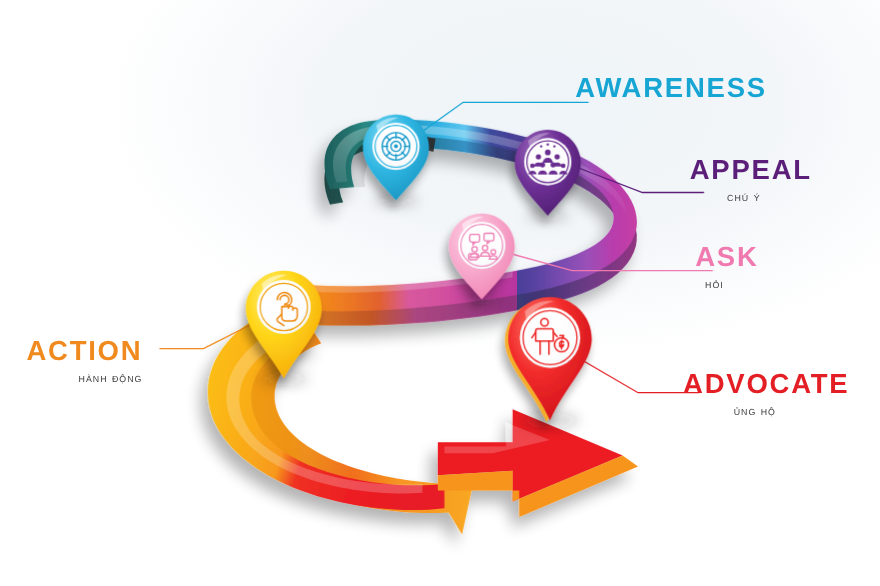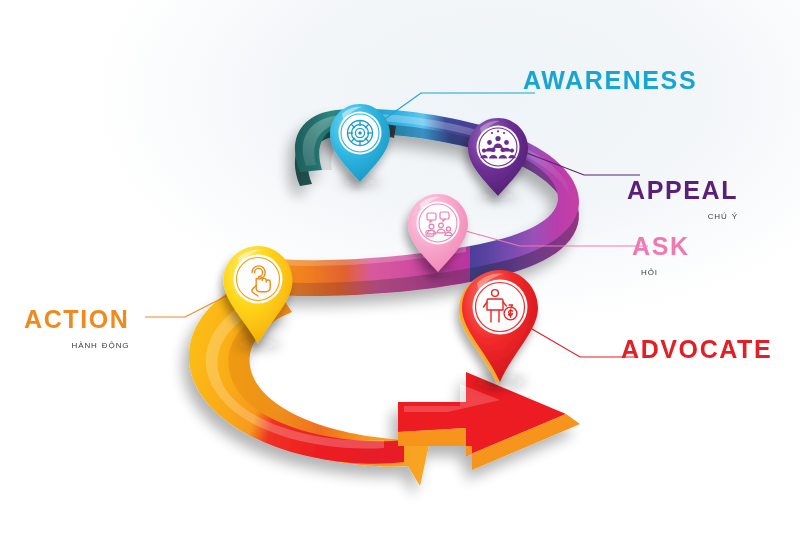--- a/index.html
+++ b/index.html
@@ -47,25 +47,25 @@
     font-variant: small-caps;
     text-transform: lowercase;
   }
   .sub-left { text-align: left; }
 
   
   #label-awareness { left: 523px; top: 68px; }
   #label-awareness .label-title { color: #17a5d4; }
   #label-awareness .label-sub { padding-left: 18px; }
 
-  #label-appeal { left: 627px; top: 143px; margin-top: 35px; }
+  #label-appeal { left: 627px; top: 143px; }
   #label-appeal .label-title { color: #5b1f7a; }
-  #label-appeal .label-sub { padding-left: 34px; text-align: right; }
-
-  #label-ask { left: 632px; top: 222px; margin-top: 12px; }
+  #label-appeal .label-sub { padding-left: 34px; }
+
+  #label-ask { left: 632px; top: 222px; }
   #label-ask .label-title { color: #f07ab0; }
   #label-ask .label-sub { padding-left: 9px; }
 
   #label-advocate { left: 621px; top: 337px; }
   #label-advocate .label-title { color: #e31e24; }
   #label-advocate .label-sub { padding-left: 46px; }
 
   #label-action { left: 24px; top: 307px; }
   #label-action .label-title { color: #f08a1e; }
   #label-action .label-sub { padding-left: 8px; text-align: right; }
@@ -436,20 +436,21 @@
     <div class="label-sub sub-left">Chú ý</div>
   </div>
 
   <div class="label-block" id="label-ask">
     <div class="label-title">ASK</div>
     <div class="label-sub sub-left">Hỏi</div>
   </div>
 
   <div class="label-block" id="label-advocate">
     <div class="label-title">ADVOCATE</div>
+    <div class="label-sub sub-left">Ủng hộ</div>
   </div>
 
   <div class="label-block" id="label-action">
     <div class="label-title">ACTION</div>
     <div class="label-sub sub-left">Hành động</div>
   </div>
 
 </div>
 
 </body></html>

